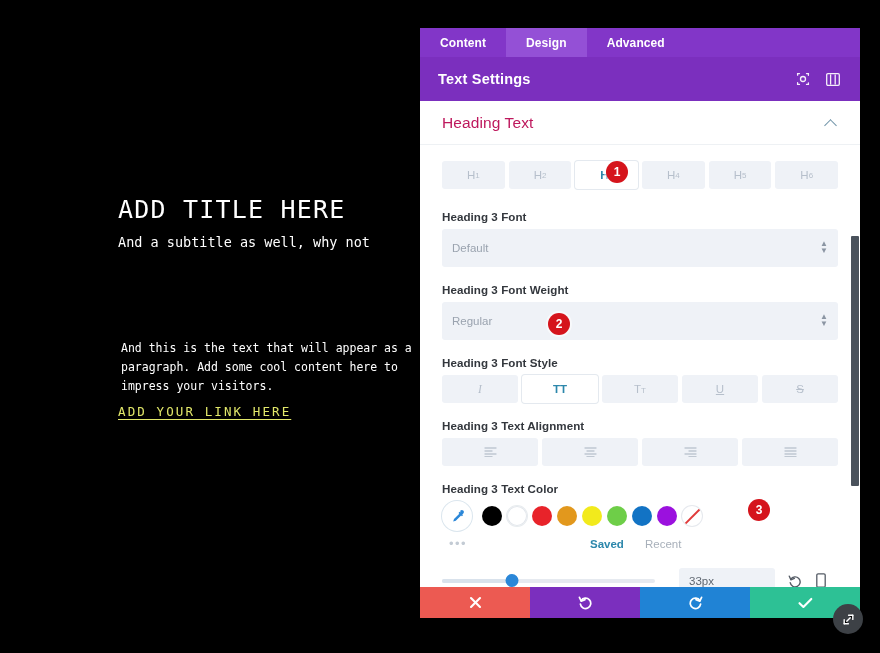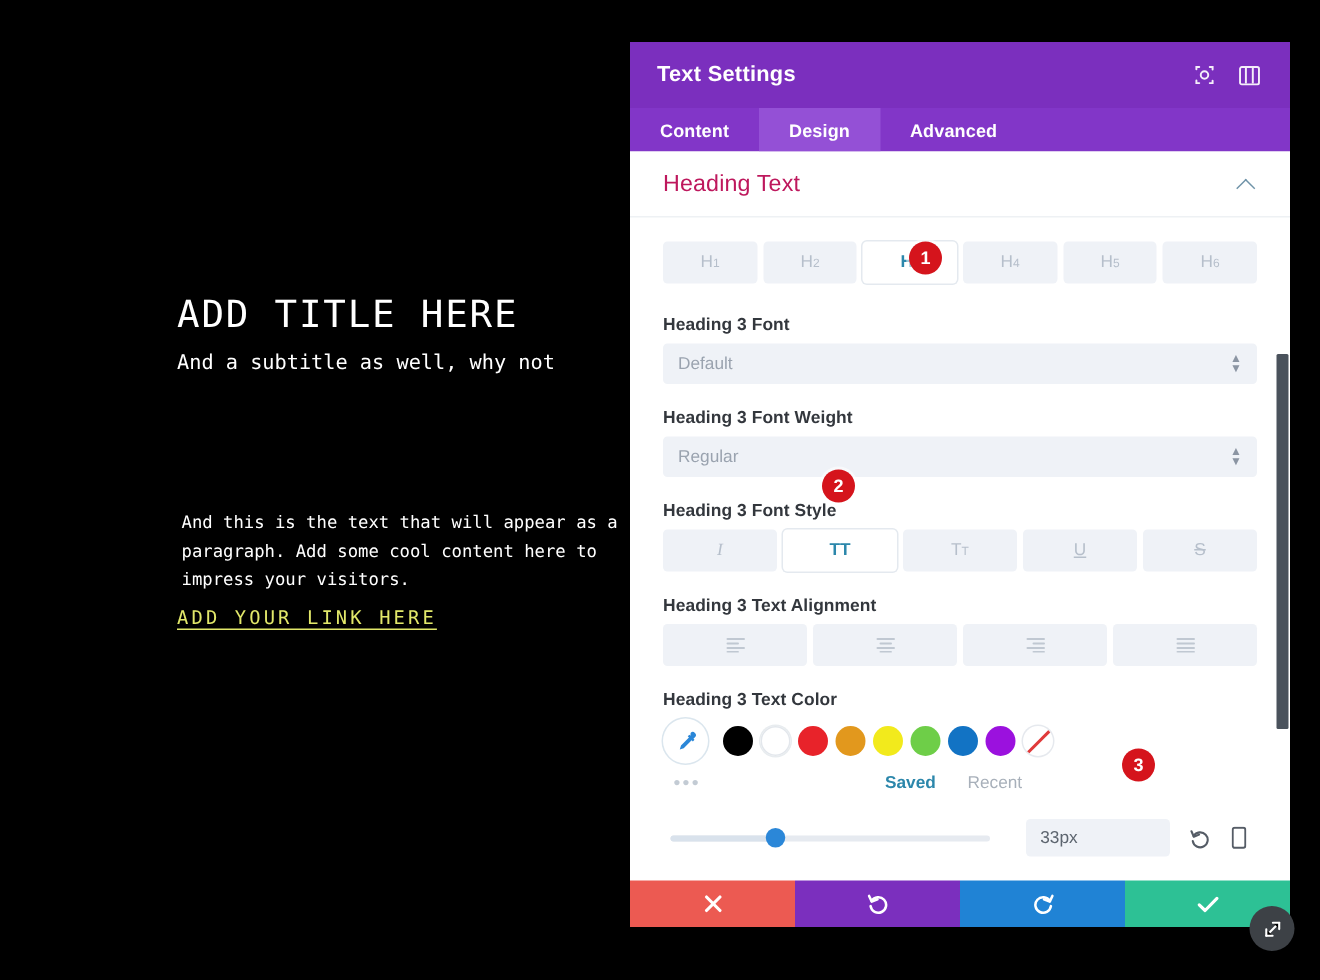--- a/index.html
+++ b/index.html
@@ -190,21 +190,21 @@
   .seg-btn.active {
     background: #ffffff;
     color: #2c87ab;
     font-weight: bold;
     box-shadow: 0 0 0 1px #e4e9ef;
   }
   .seg-btn sub { font-size: 8px; }
 
   
   .select-box {
-    height: 27px;
+    height: 38px;
     background: #eff2f7;
     border-radius: 3px;
     display: flex;
     align-items: center;
     padding: 0 10px;
     box-sizing: border-box;
     cursor: pointer;
   }
   .select-value {
     flex: 1;
@@ -286,21 +286,20 @@
     font-size: 11.5px;
     cursor: pointer;
   }
 
   
   .slider-row {
     display: flex;
     align-items: center;
     gap: 0;
     margin-top: 5px;
-    justify-content: center;
   }
   .slider-track {
     position: relative;
     width: 213px;
     height: 4px;
     background: #e6eaf0;
     border-radius: 2px;
     margin-right: 24px;
     cursor: pointer;
   }
@@ -422,41 +421,41 @@
   <div class="preview-inner">
     <div id="preview-title">ADD TITLE HERE</div>
     <div id="preview-subtitle">And a subtitle as well, why not</div>
   </div>
   <div id="preview-paragraph">And this is the text that will appear as a paragraph. Add some cool content here to impress your visitors.</div>
   <div id="preview-link">ADD YOUR LINK HERE</div>
 </div>
 
 <div id="settings-modal">
 
+  <div id="modal-tabs">
+    <div class="tab">Content</div>
+    <div class="tab active">Design</div>
+    <div class="tab">Advanced</div>
+  </div>
+
   <div id="modal-header">
     <div id="modal-title">Text Settings</div>
     <div class="hdr-icon">
       <svg width="14" height="14" viewBox="0 0 14 14">
         <circle cx="7" cy="7" r="2.5" fill="none" stroke="#ffffff" stroke-width="1.3"></circle>
         <path d="M1.6 3.2V1.6h1.9M10.5 1.6h1.9v1.7M12.4 10.8v1.6h-1.9M3.5 12.4H1.6v-1.7" fill="none" stroke="#ffffff" stroke-width="1.3" stroke-linecap="round"></path>
       </svg>
     </div>
     <div class="hdr-icon">
       <svg width="14" height="13" viewBox="0 0 14 13">
         <rect x="0.7" y="0.7" width="12.6" height="11.6" rx="1.2" fill="none" stroke="#ffffff" stroke-width="1.3"></rect>
         <line x1="4.6" y1="1.4" x2="4.6" y2="11.6" stroke="#ffffff" stroke-width="1.3"></line>
         <line x1="9.2" y1="1.4" x2="9.2" y2="11.6" stroke="#ffffff" stroke-width="1.3"></line>
       </svg>
     </div>
-  </div>
-
-  <div id="modal-tabs">
-    <div class="tab">Content</div>
-    <div class="tab active">Design</div>
-    <div class="tab">Advanced</div>
   </div>
 
   <div id="modal-body">
 
     <div id="section-header">
       <div id="section-title">Heading Text</div>
       <div class="chevron-up"></div>
     </div>
 
     <div class="fields">

